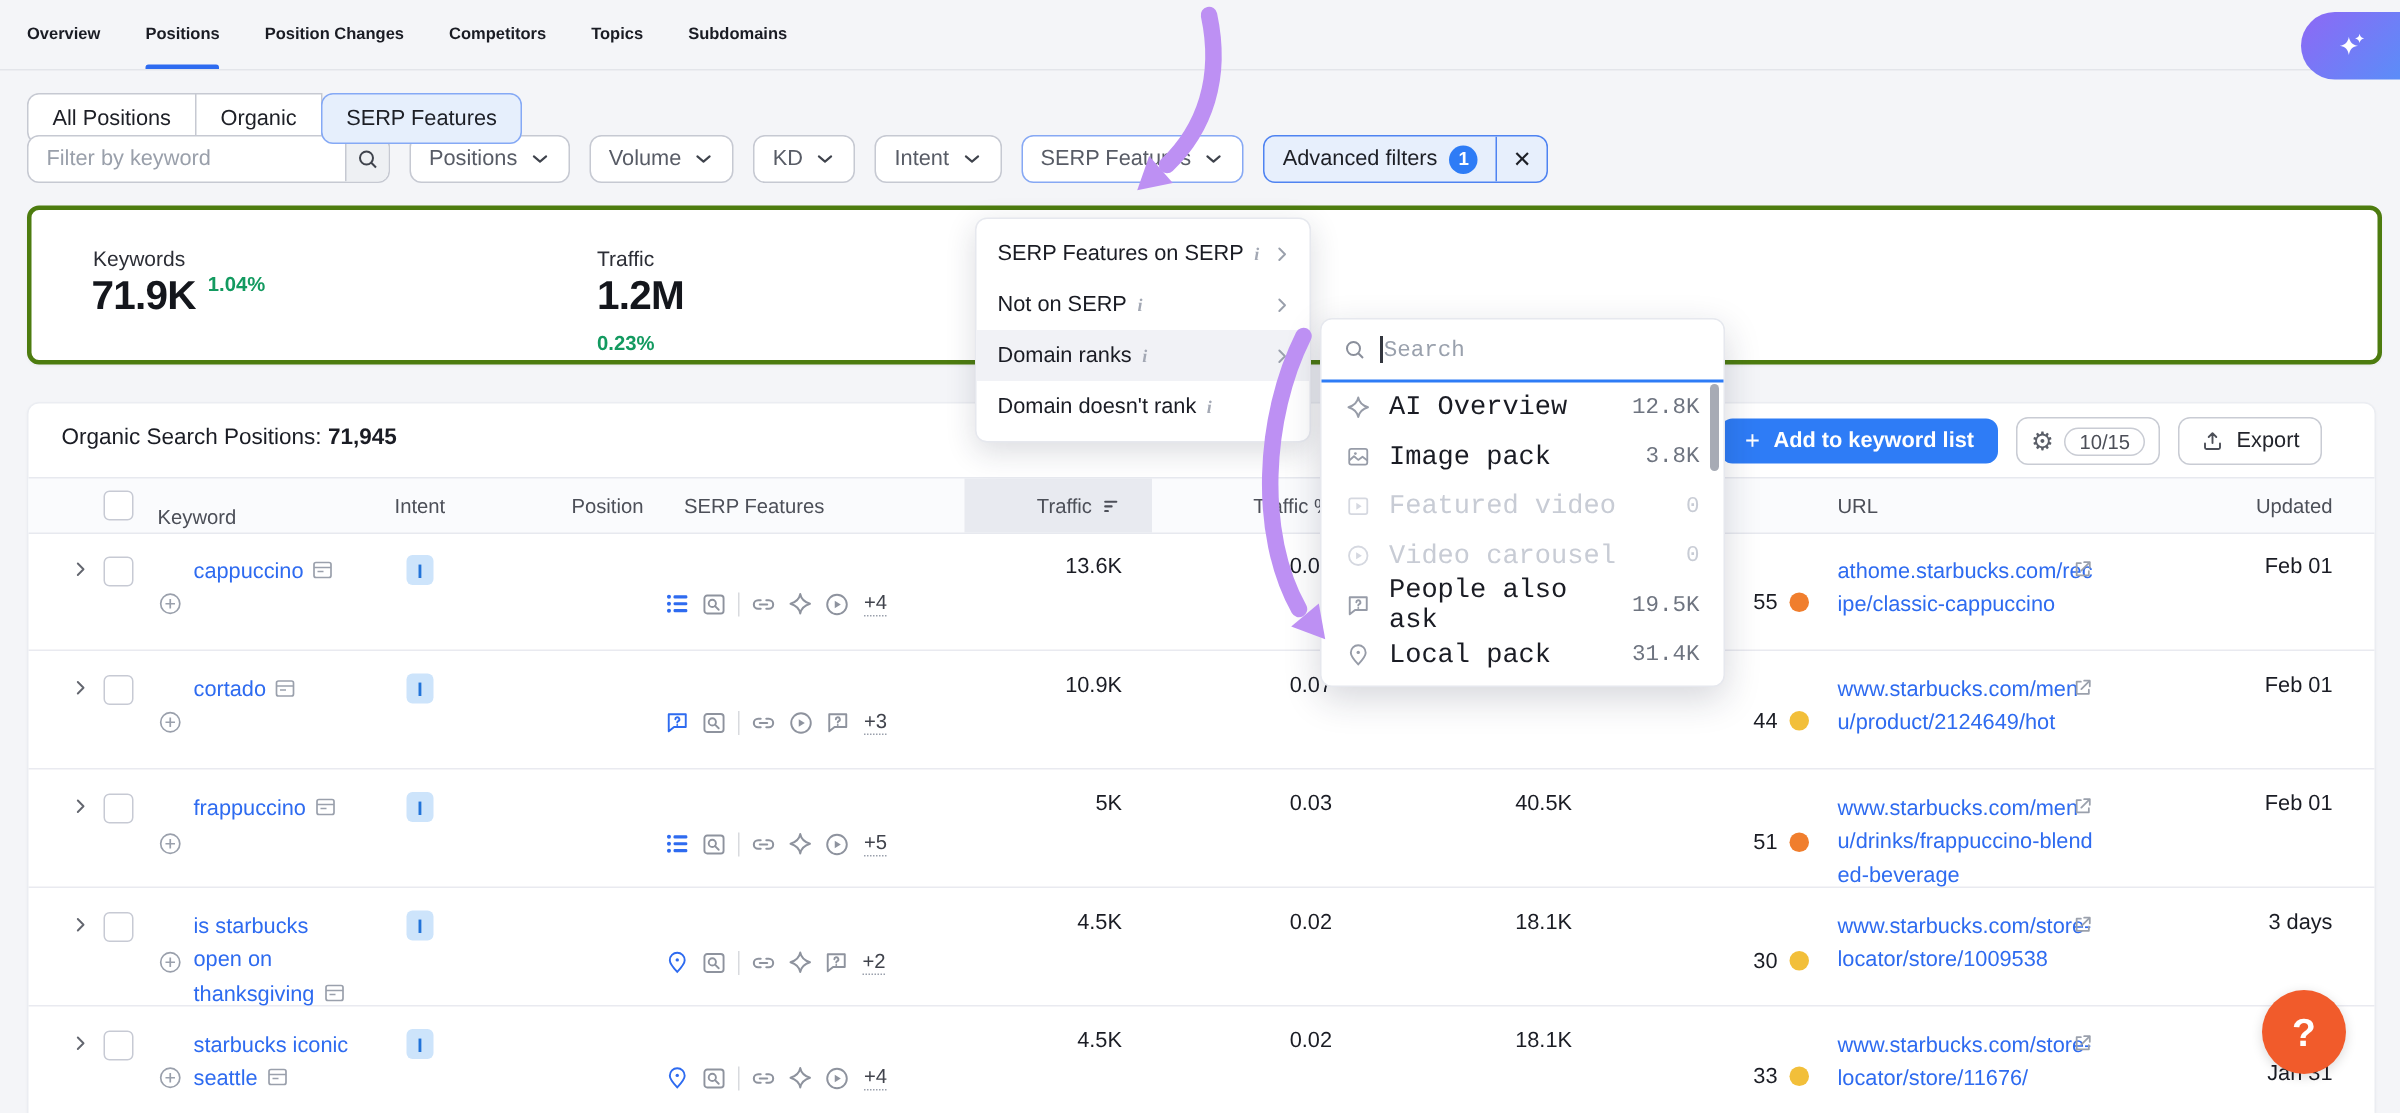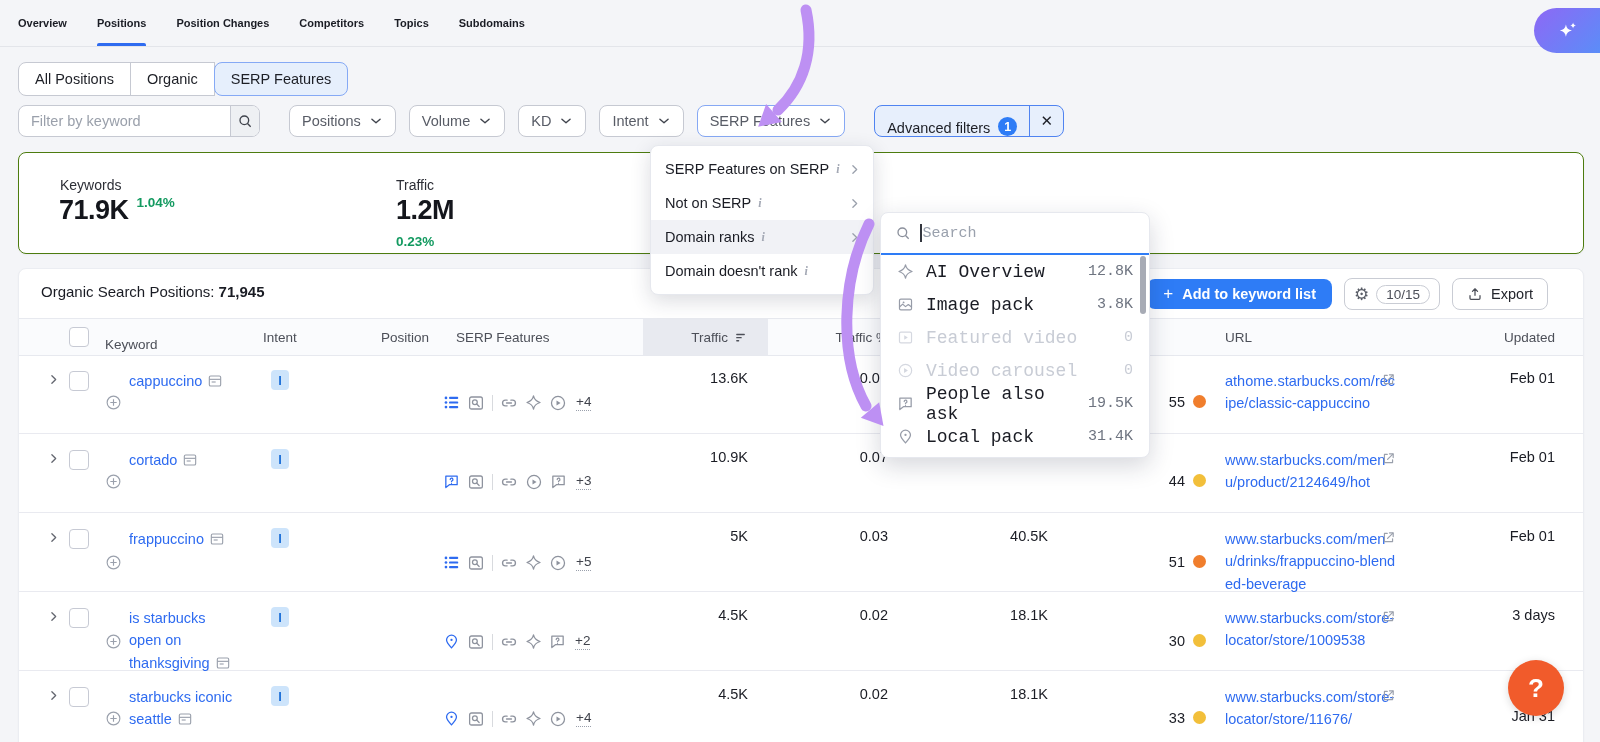--- a/index.html
+++ b/index.html
@@ -15,35 +15,35 @@
   #ai-btn{position:absolute;right:0;top:8px;width:66px;height:45px;border-radius:23px 0 0 23px;background:linear-gradient(135deg,#8e68f5,#5b8df8);display:flex;align-items:center;justify-content:center;z-index:20;}
 
   
   #viewsw{position:absolute;left:18px;top:62px;display:flex;}
   .seg{height:32px;display:flex;align-items:center;padding:0 16px;background:#fff;border:1px solid #c6c9d2;margin-left:-1px;font-size:14.5px;color:#1d1f26;cursor:pointer;white-space:nowrap;}
   .seg:first-child{border-radius:8px 0 0 8px;margin-left:0;}
   .seg:last-child{border-radius:0 8px 8px 0;}
   .seg.active{background:#e6effc;border:1px solid #85a9f5;border-radius:8px;z-index:1;}
 
   
-  #filterbar{position:absolute;left:18px;top:105px;display:flex;gap:29px;align-items:center;}
+  #filterbar{position:absolute;left:18px;top:90px;display:flex;gap:13px;align-items:center;}
   #kw-filter{display:flex;width:240px;height:30px;background:#fff;border:1px solid #c6c9d2;border-radius:8px;overflow:hidden;}
   #kw-filter input{flex:1;border:none;outline:none;padding:0 12px;font-size:14.5px;color:#33363e;font-family:inherit;background:transparent;}
   #kw-filter input::placeholder{color:#9aa0ab;}
   #kw-search-btn{width:38px;display:flex;align-items:center;justify-content:center;border-left:1px solid #c6c9d2;background:#eef0f3;color:#3f434c;cursor:pointer;}
   .chip{height:30px;display:flex;align-items:center;gap:8px;background:#fff;border:1px solid #c6c9d2;border-radius:8px;padding:0 12px;font-size:14.5px;color:#585c66;cursor:pointer;white-space:nowrap;}
   .chip .ic{color:#3f434c;}
   .chip.open{border-color:#86a8f4;}
   #adv-chip{height:30px;display:flex;align-items:stretch;background:#e7effc;border:1px solid #4f83f1;border-radius:8px;overflow:hidden;}
-  #adv-main{display:flex;align-items:flex-end;gap:8px;padding:0 12px;font-size:14.5px;color:#1d1f26;cursor:pointer;}
+  #adv-main{display:flex;align-items:center;gap:8px;padding:0 12px;font-size:14.5px;color:#1d1f26;cursor:pointer;}
   #adv-badge{width:19px;height:19px;border-radius:50%;background:#2e7cf6;color:#fff;font-size:12.5px;font-weight:700;display:flex;align-items:center;justify-content:center;}
   #adv-close{display:flex;align-items:center;justify-content:center;width:33px;border-left:1px solid #4f83f1;font-size:15px;color:#1d1f26;cursor:pointer;}
 
   
-  #summary{position:absolute;left:18px;top:152px;width:1564px;height:100px;background:#fff;border:1px solid #4d7c0f;border-radius:8px;box-shadow:0 1px 2px rgba(25,28,40,.04);}
+  #summary{position:absolute;left:18px;top:137px;width:1564px;height:100px;background:#fff;border:3px solid #4d7c0f;border-radius:8px;box-shadow:0 1px 2px rgba(25,28,40,.04);}
   .sum-label{position:absolute;font-size:14px;color:#2c2e36;}
   .sum-row{position:absolute;display:flex;align-items:flex-start;gap:8px;}
   .sum-val{font-size:27px;font-weight:700;color:#14161c;letter-spacing:-.5px;}
   .sum-delta{font-size:13.5px;font-weight:700;color:#139a60;}
   #bars{position:absolute;left:158px;top:184px;height:44px;display:flex;align-items:flex-end;gap:2px;}
   .bar{width:11px;background:#a6d7fa;border-radius:1.5px 1.5px 0 0;}
   .bar.dark{background:#47a7f0;}
   #sum-div{position:absolute;left:350px;top:168px;width:1px;height:68px;background:#e7e9ef;}
   #spark{position:absolute;left:480px;top:190px;}
 

